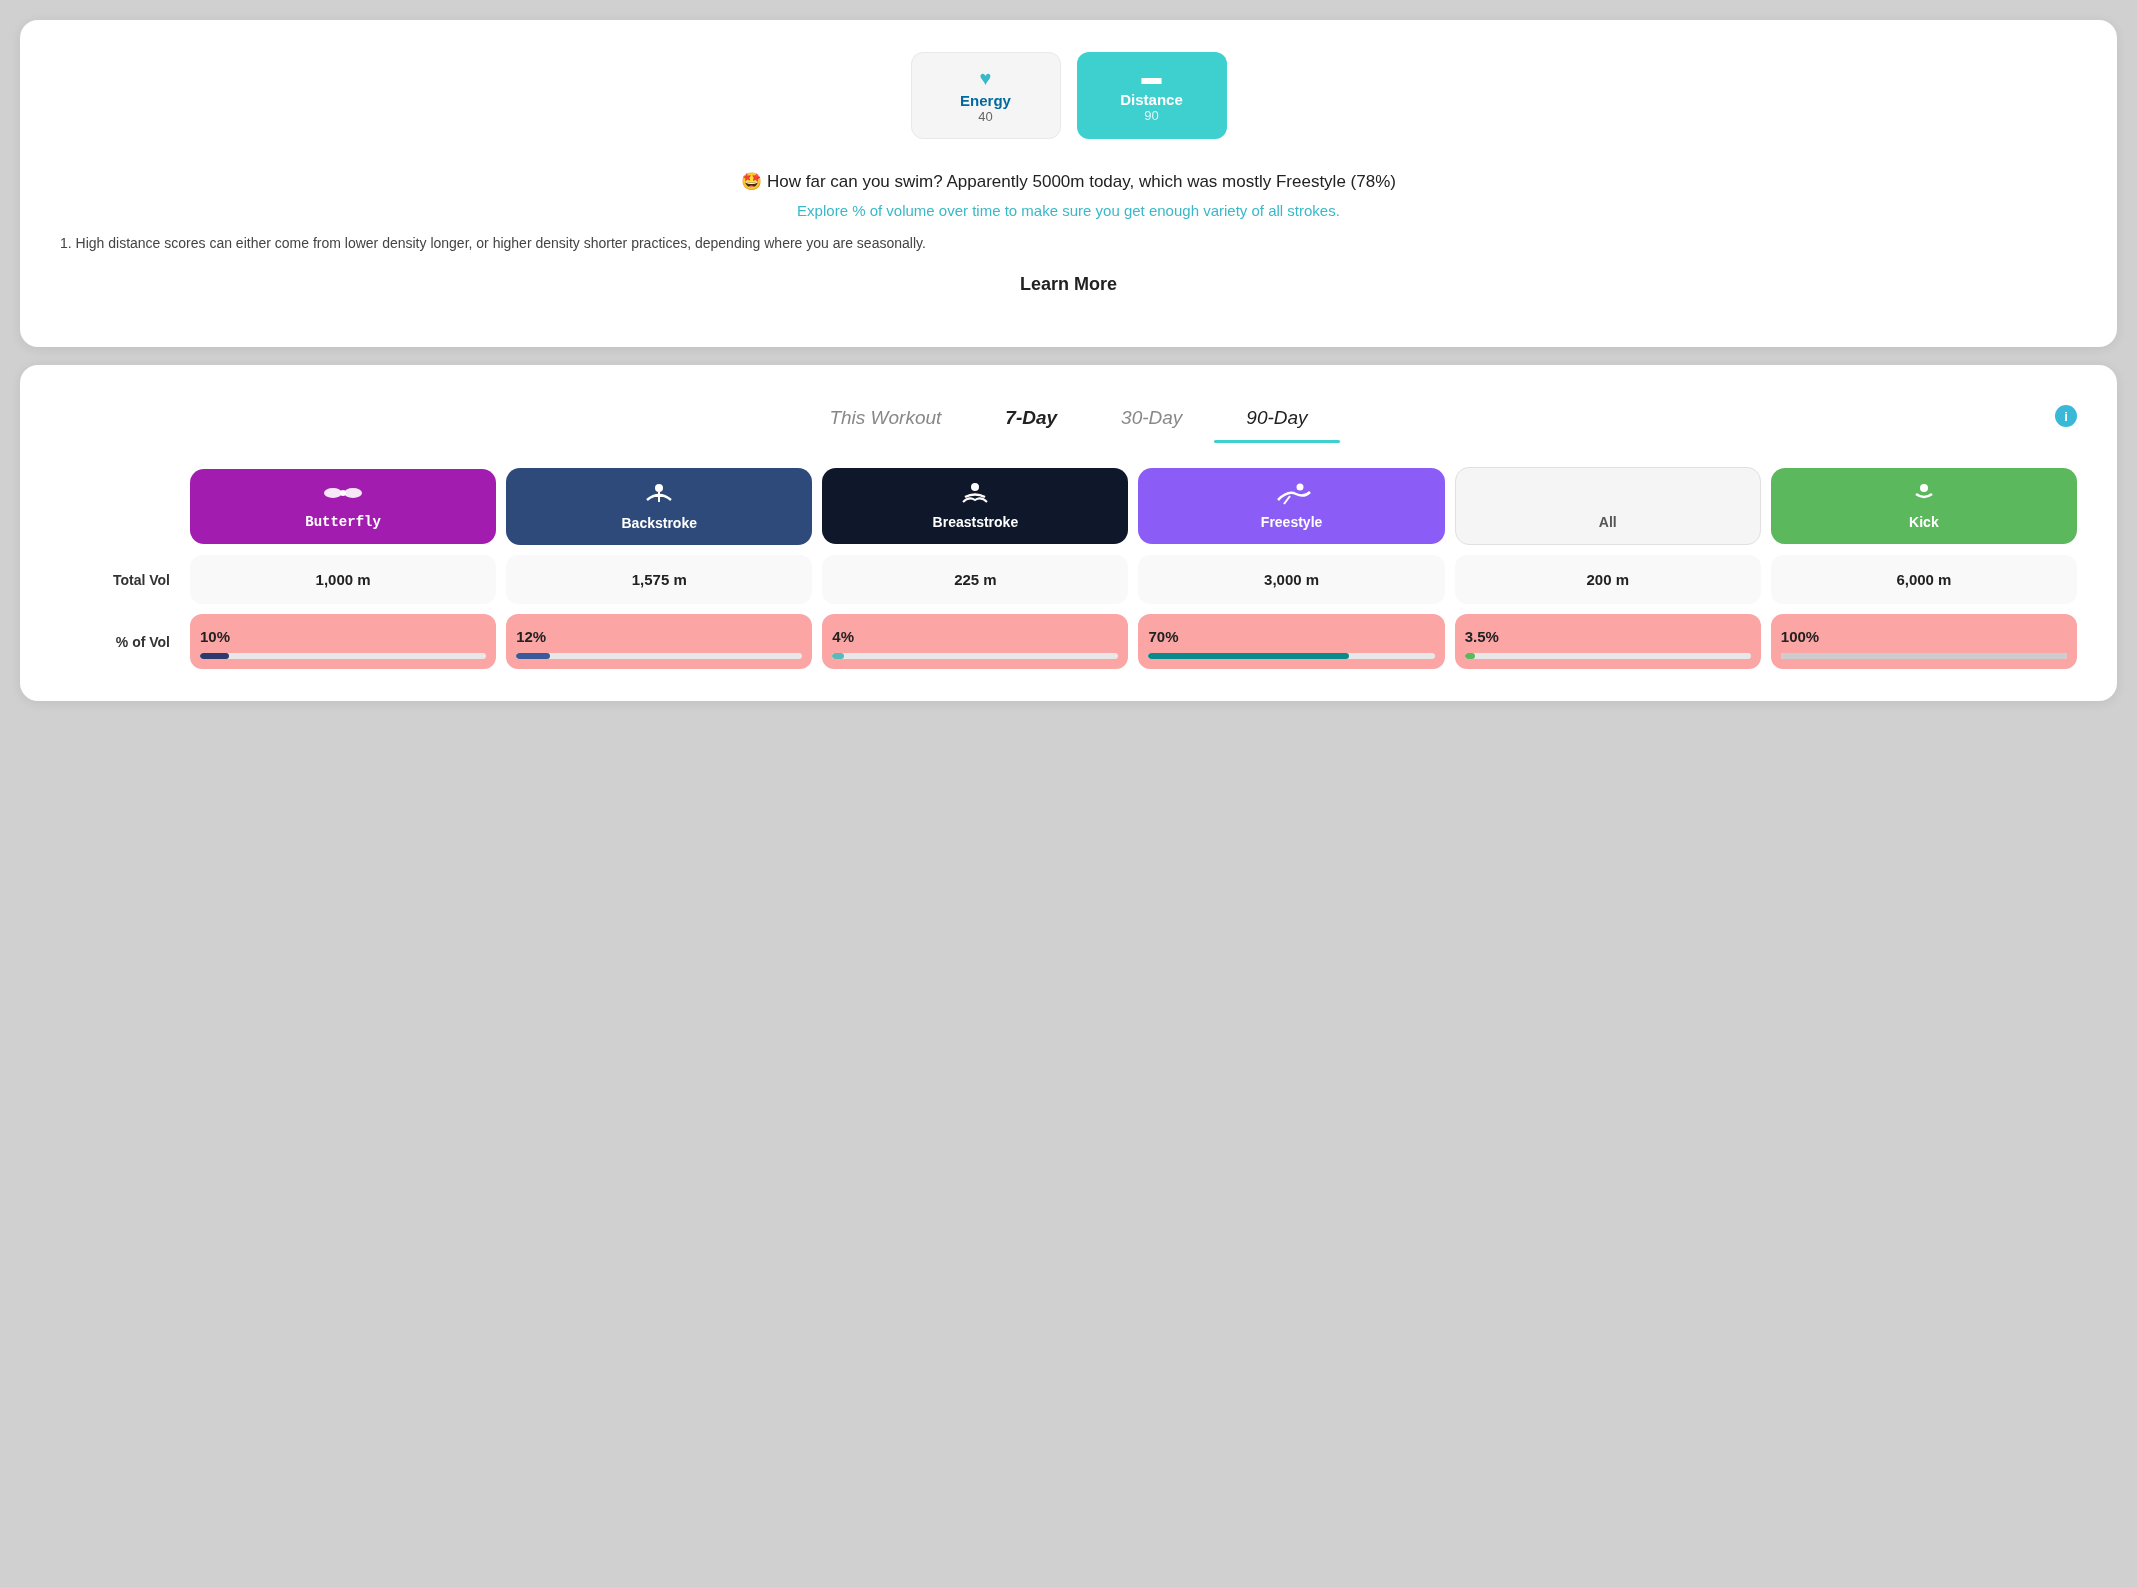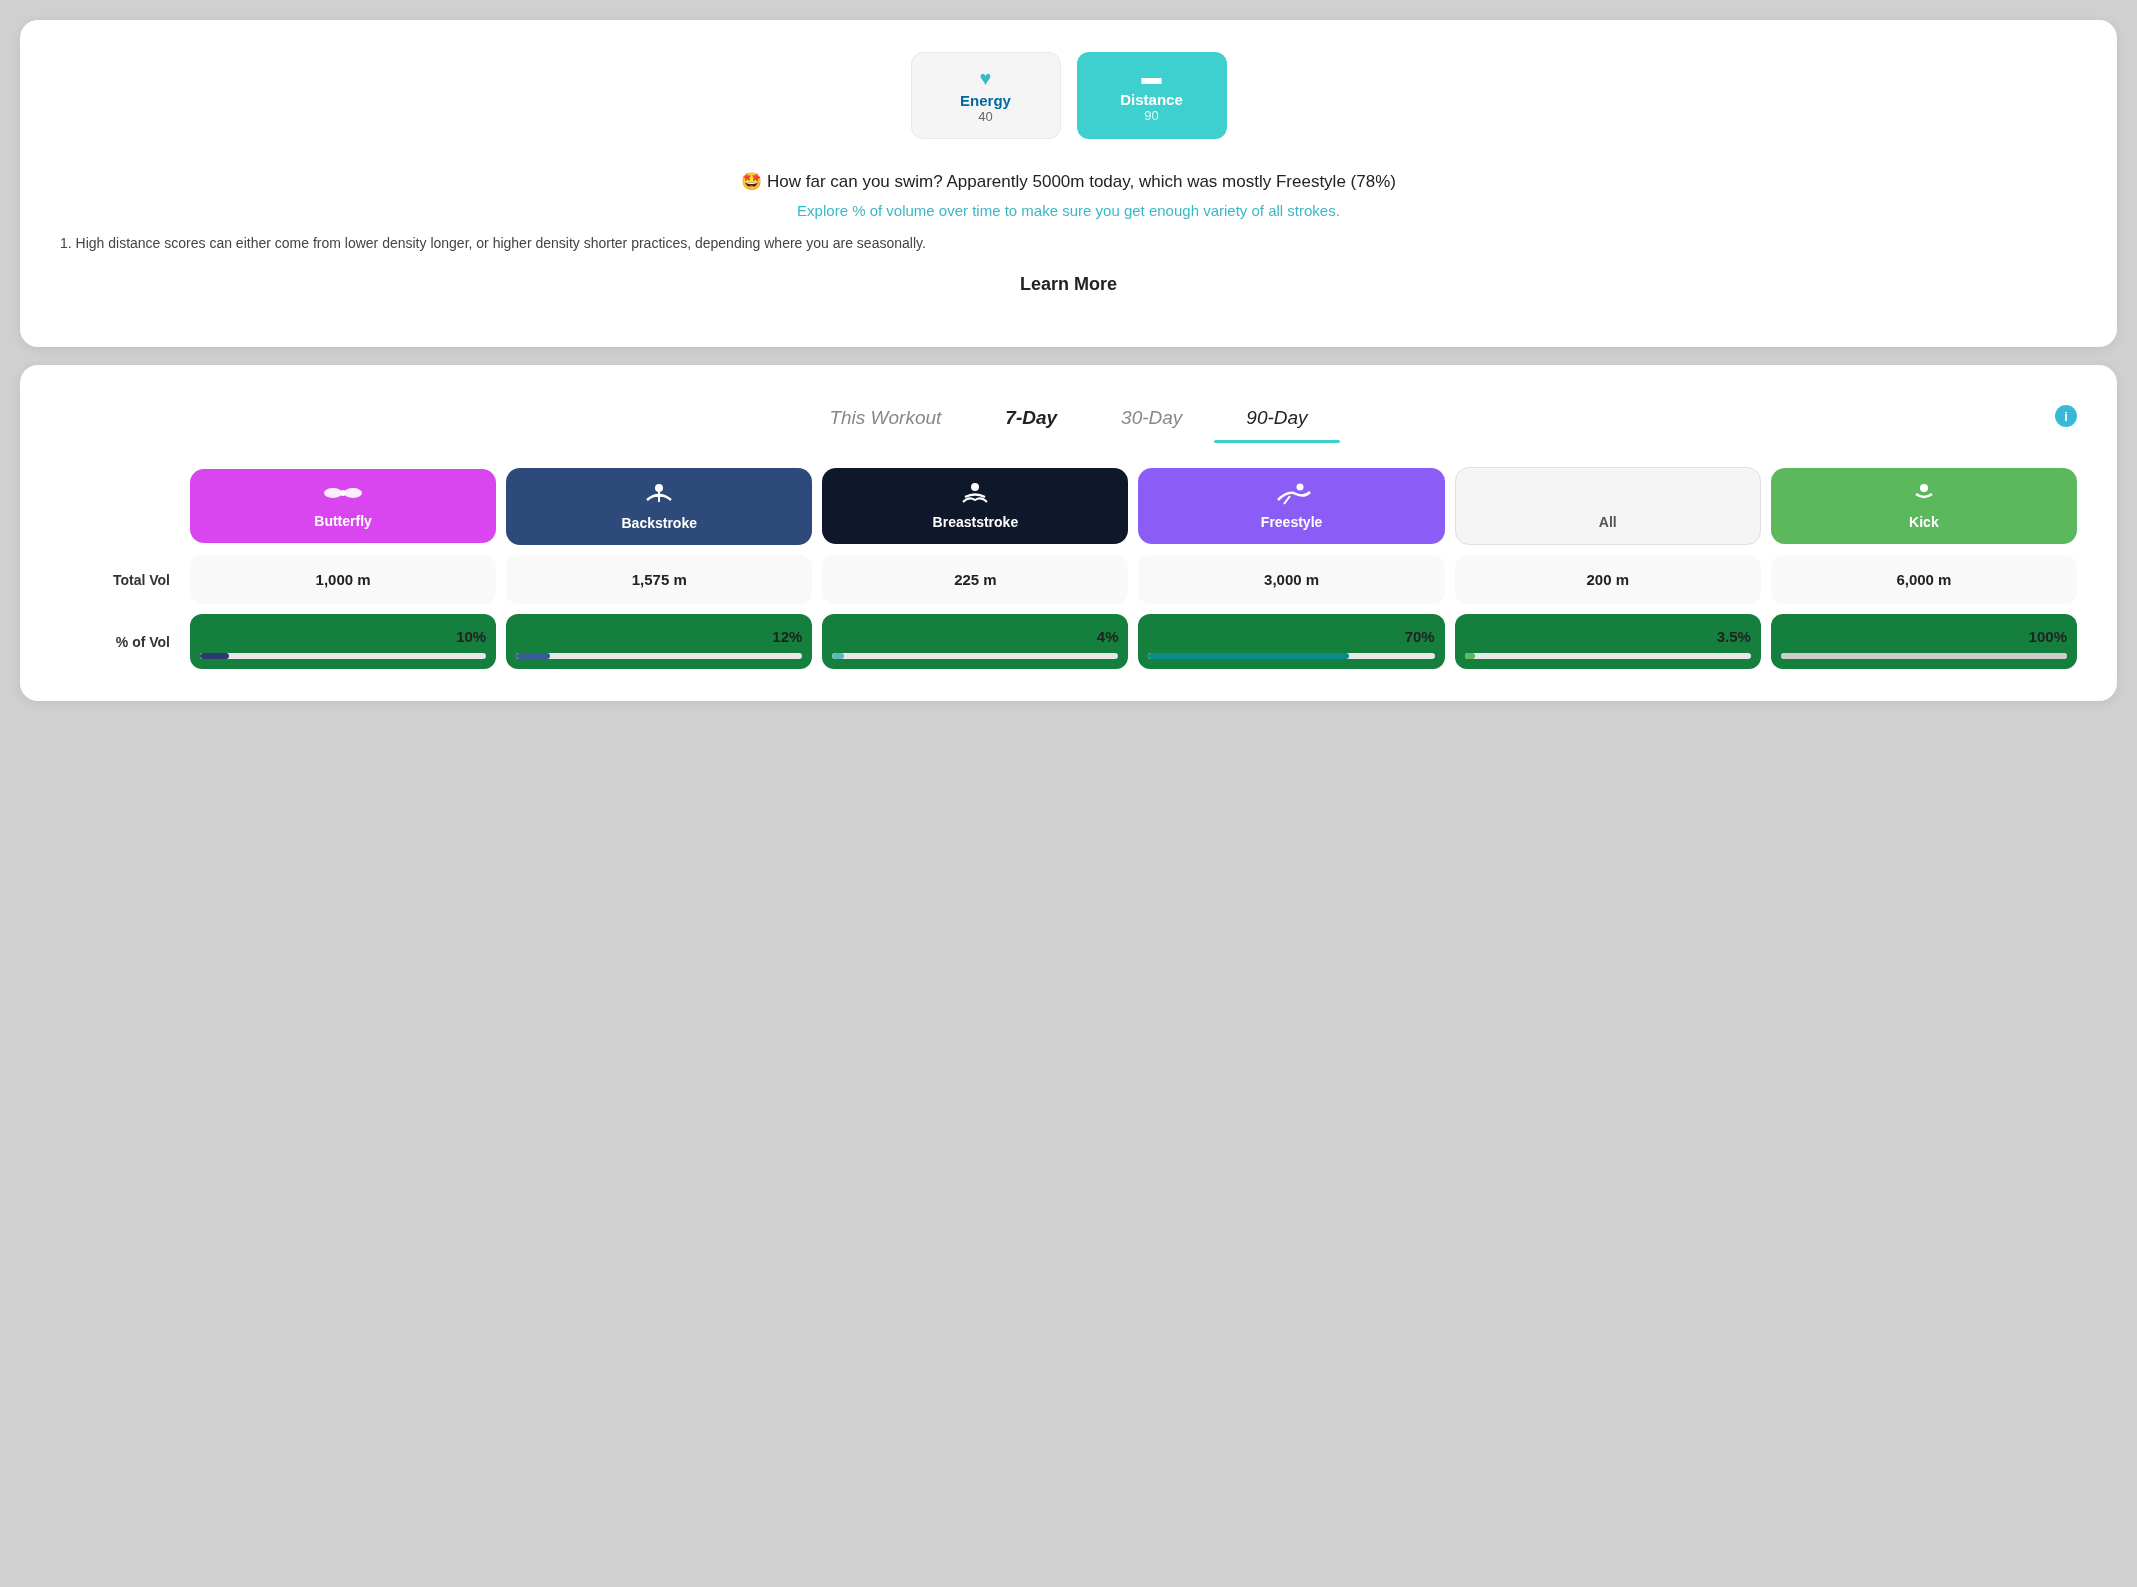--- a/index.html
+++ b/index.html
@@ -168,21 +168,22 @@
     }
 
     .stroke-card {
       border-radius: 14px;
       padding: 14px 10px;
       text-align: center;
       cursor: pointer;
     }
 
     .stroke-card.butterfly {
-      background: #d946ef;
+      background: #a21caf;
+      font-family: Liberation Mono, monospace;
     }
 
     .stroke-card.backstroke {
       background: #2d4a7a;
     }
 
     .stroke-card.breaststroke {
       background: #0f172a;
     }
 
@@ -213,24 +214,24 @@
       background: #f9f9f9;
       border-radius: 12px;
       padding: 16px 10px;
       text-align: center;
       font-size: 15px;
       font-weight: 600;
       color: #222;
     }
 
     .pct-cell {
-      background: #15803d;
+      background: #fca5a5;
       border-radius: 12px;
       padding: 14px 10px 10px 10px;
-      text-align: right;
+      text-align: left;
     }
 
     .pct-value {
       font-size: 15px;
       font-weight: 600;
       color: #222;
       margin-bottom: 8px;
     }
 
     .pct-bar-bg {

